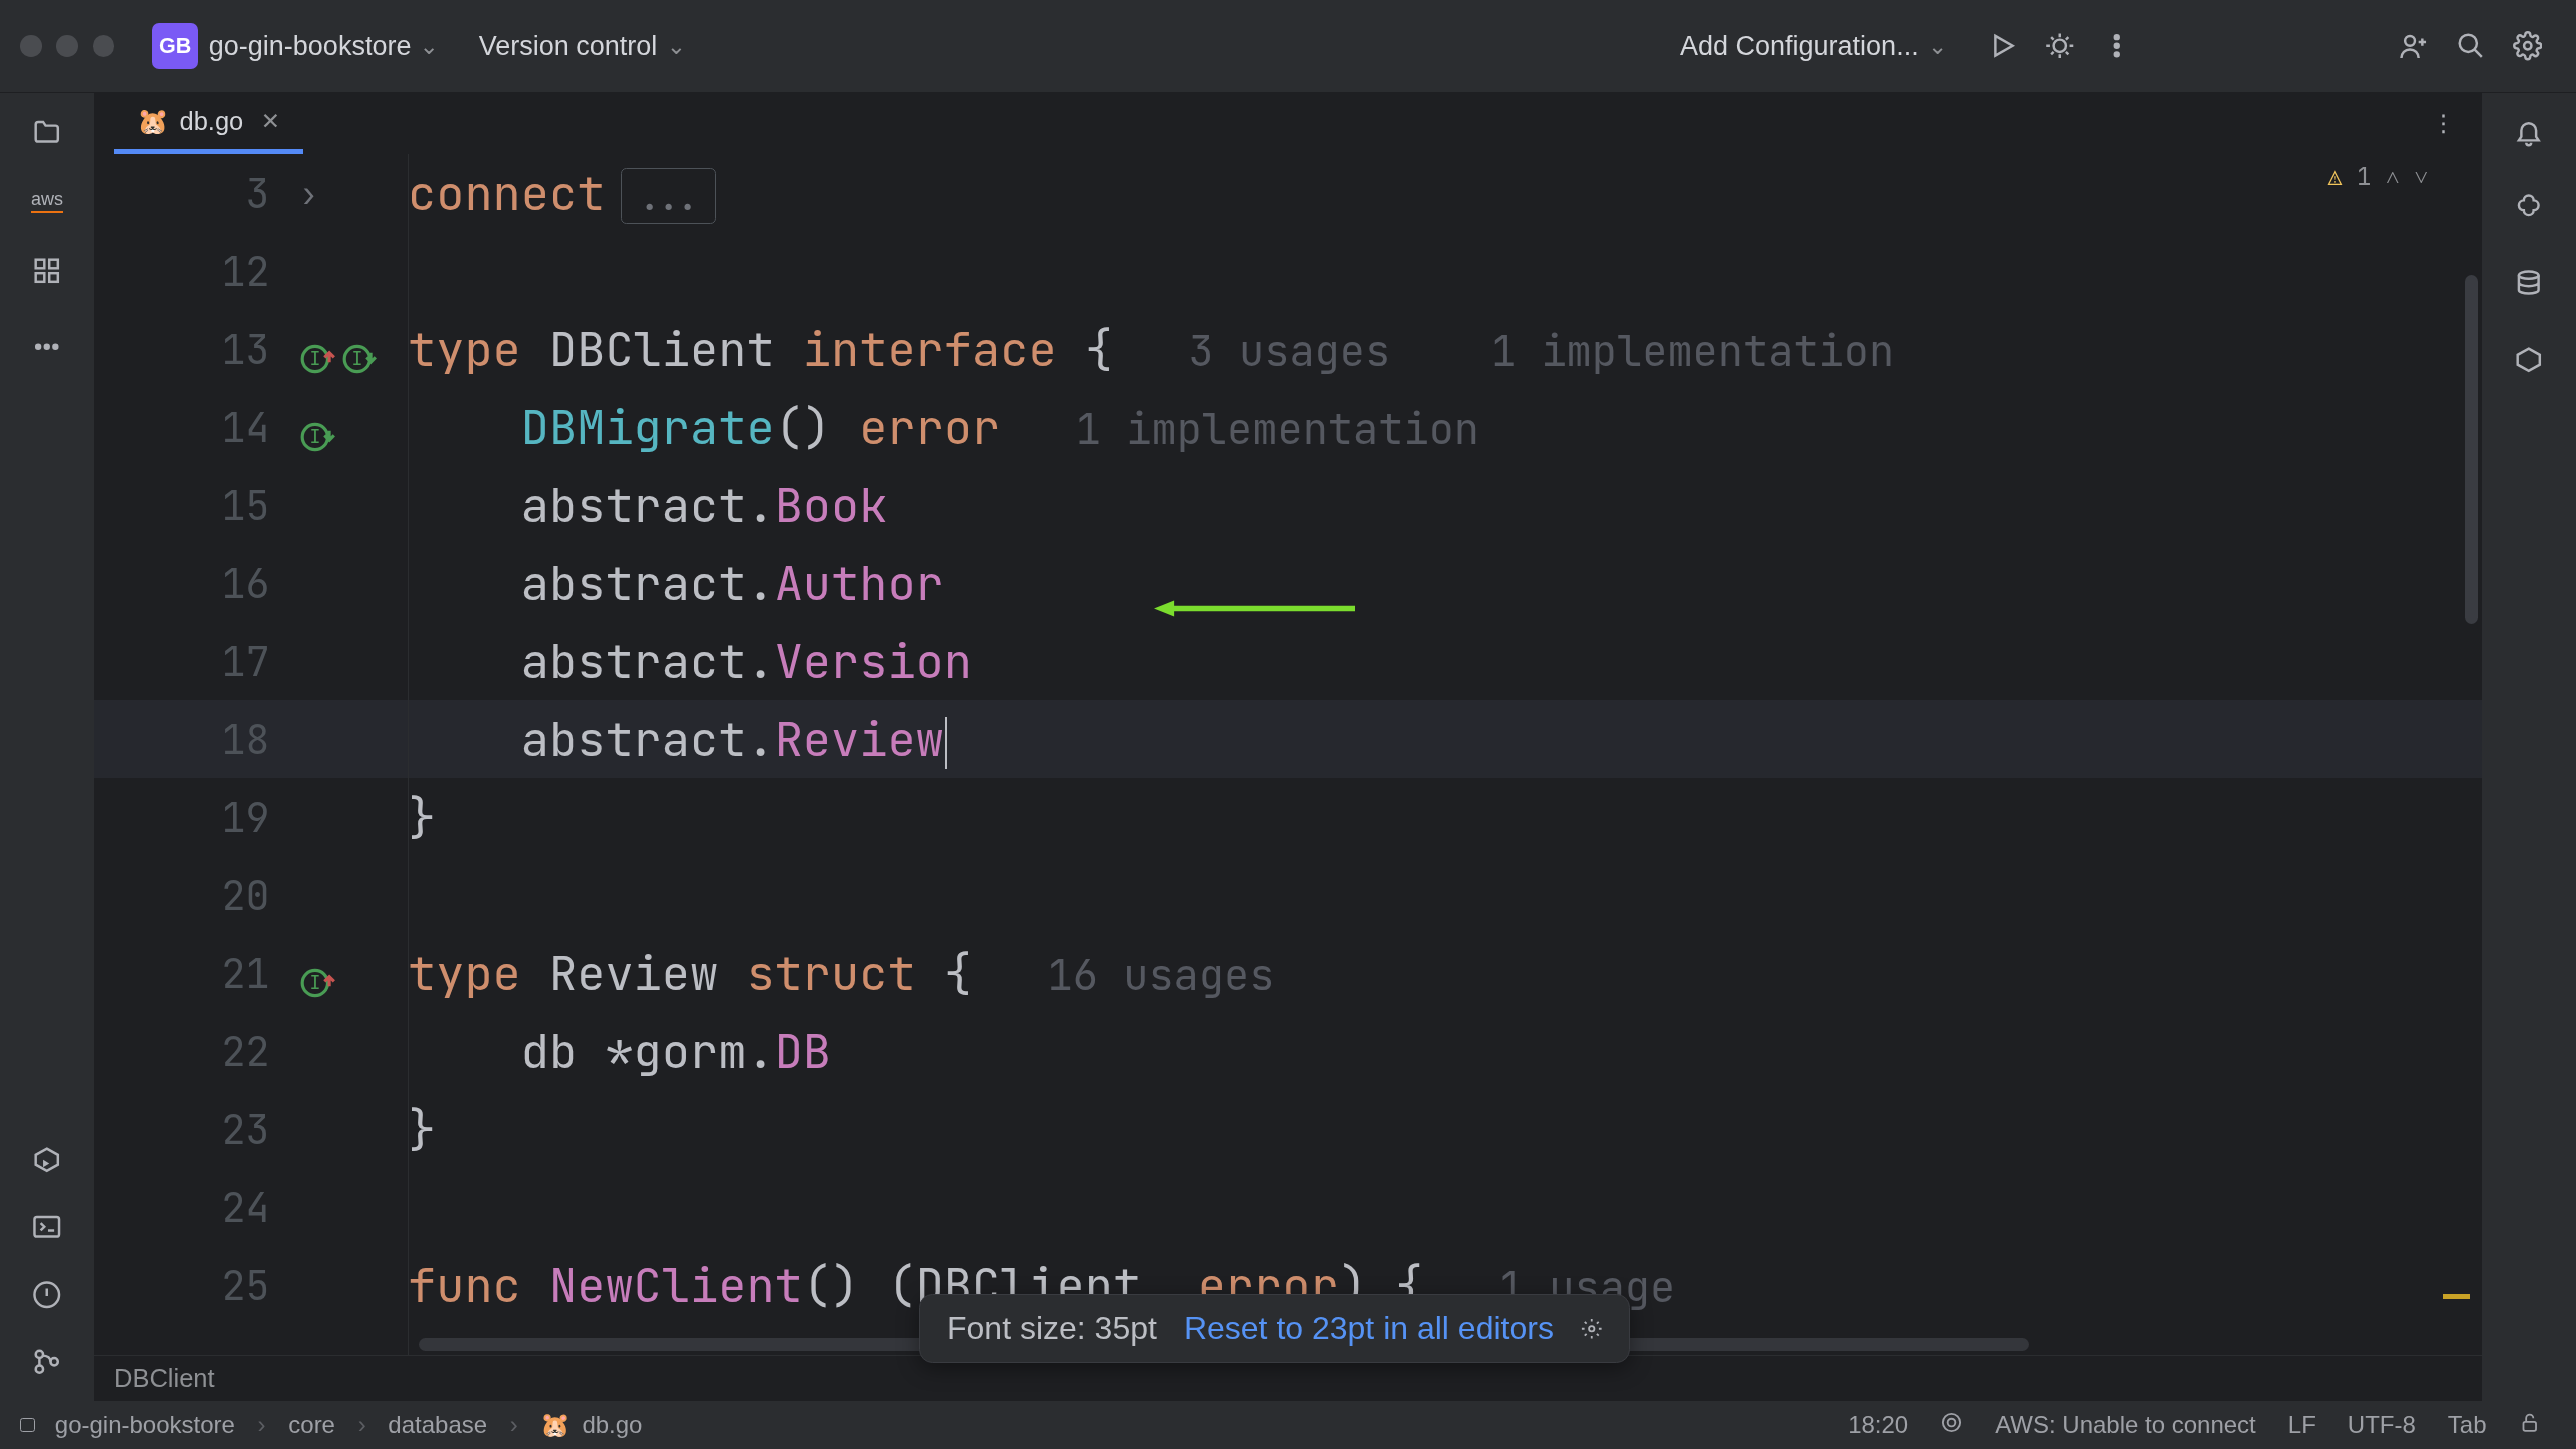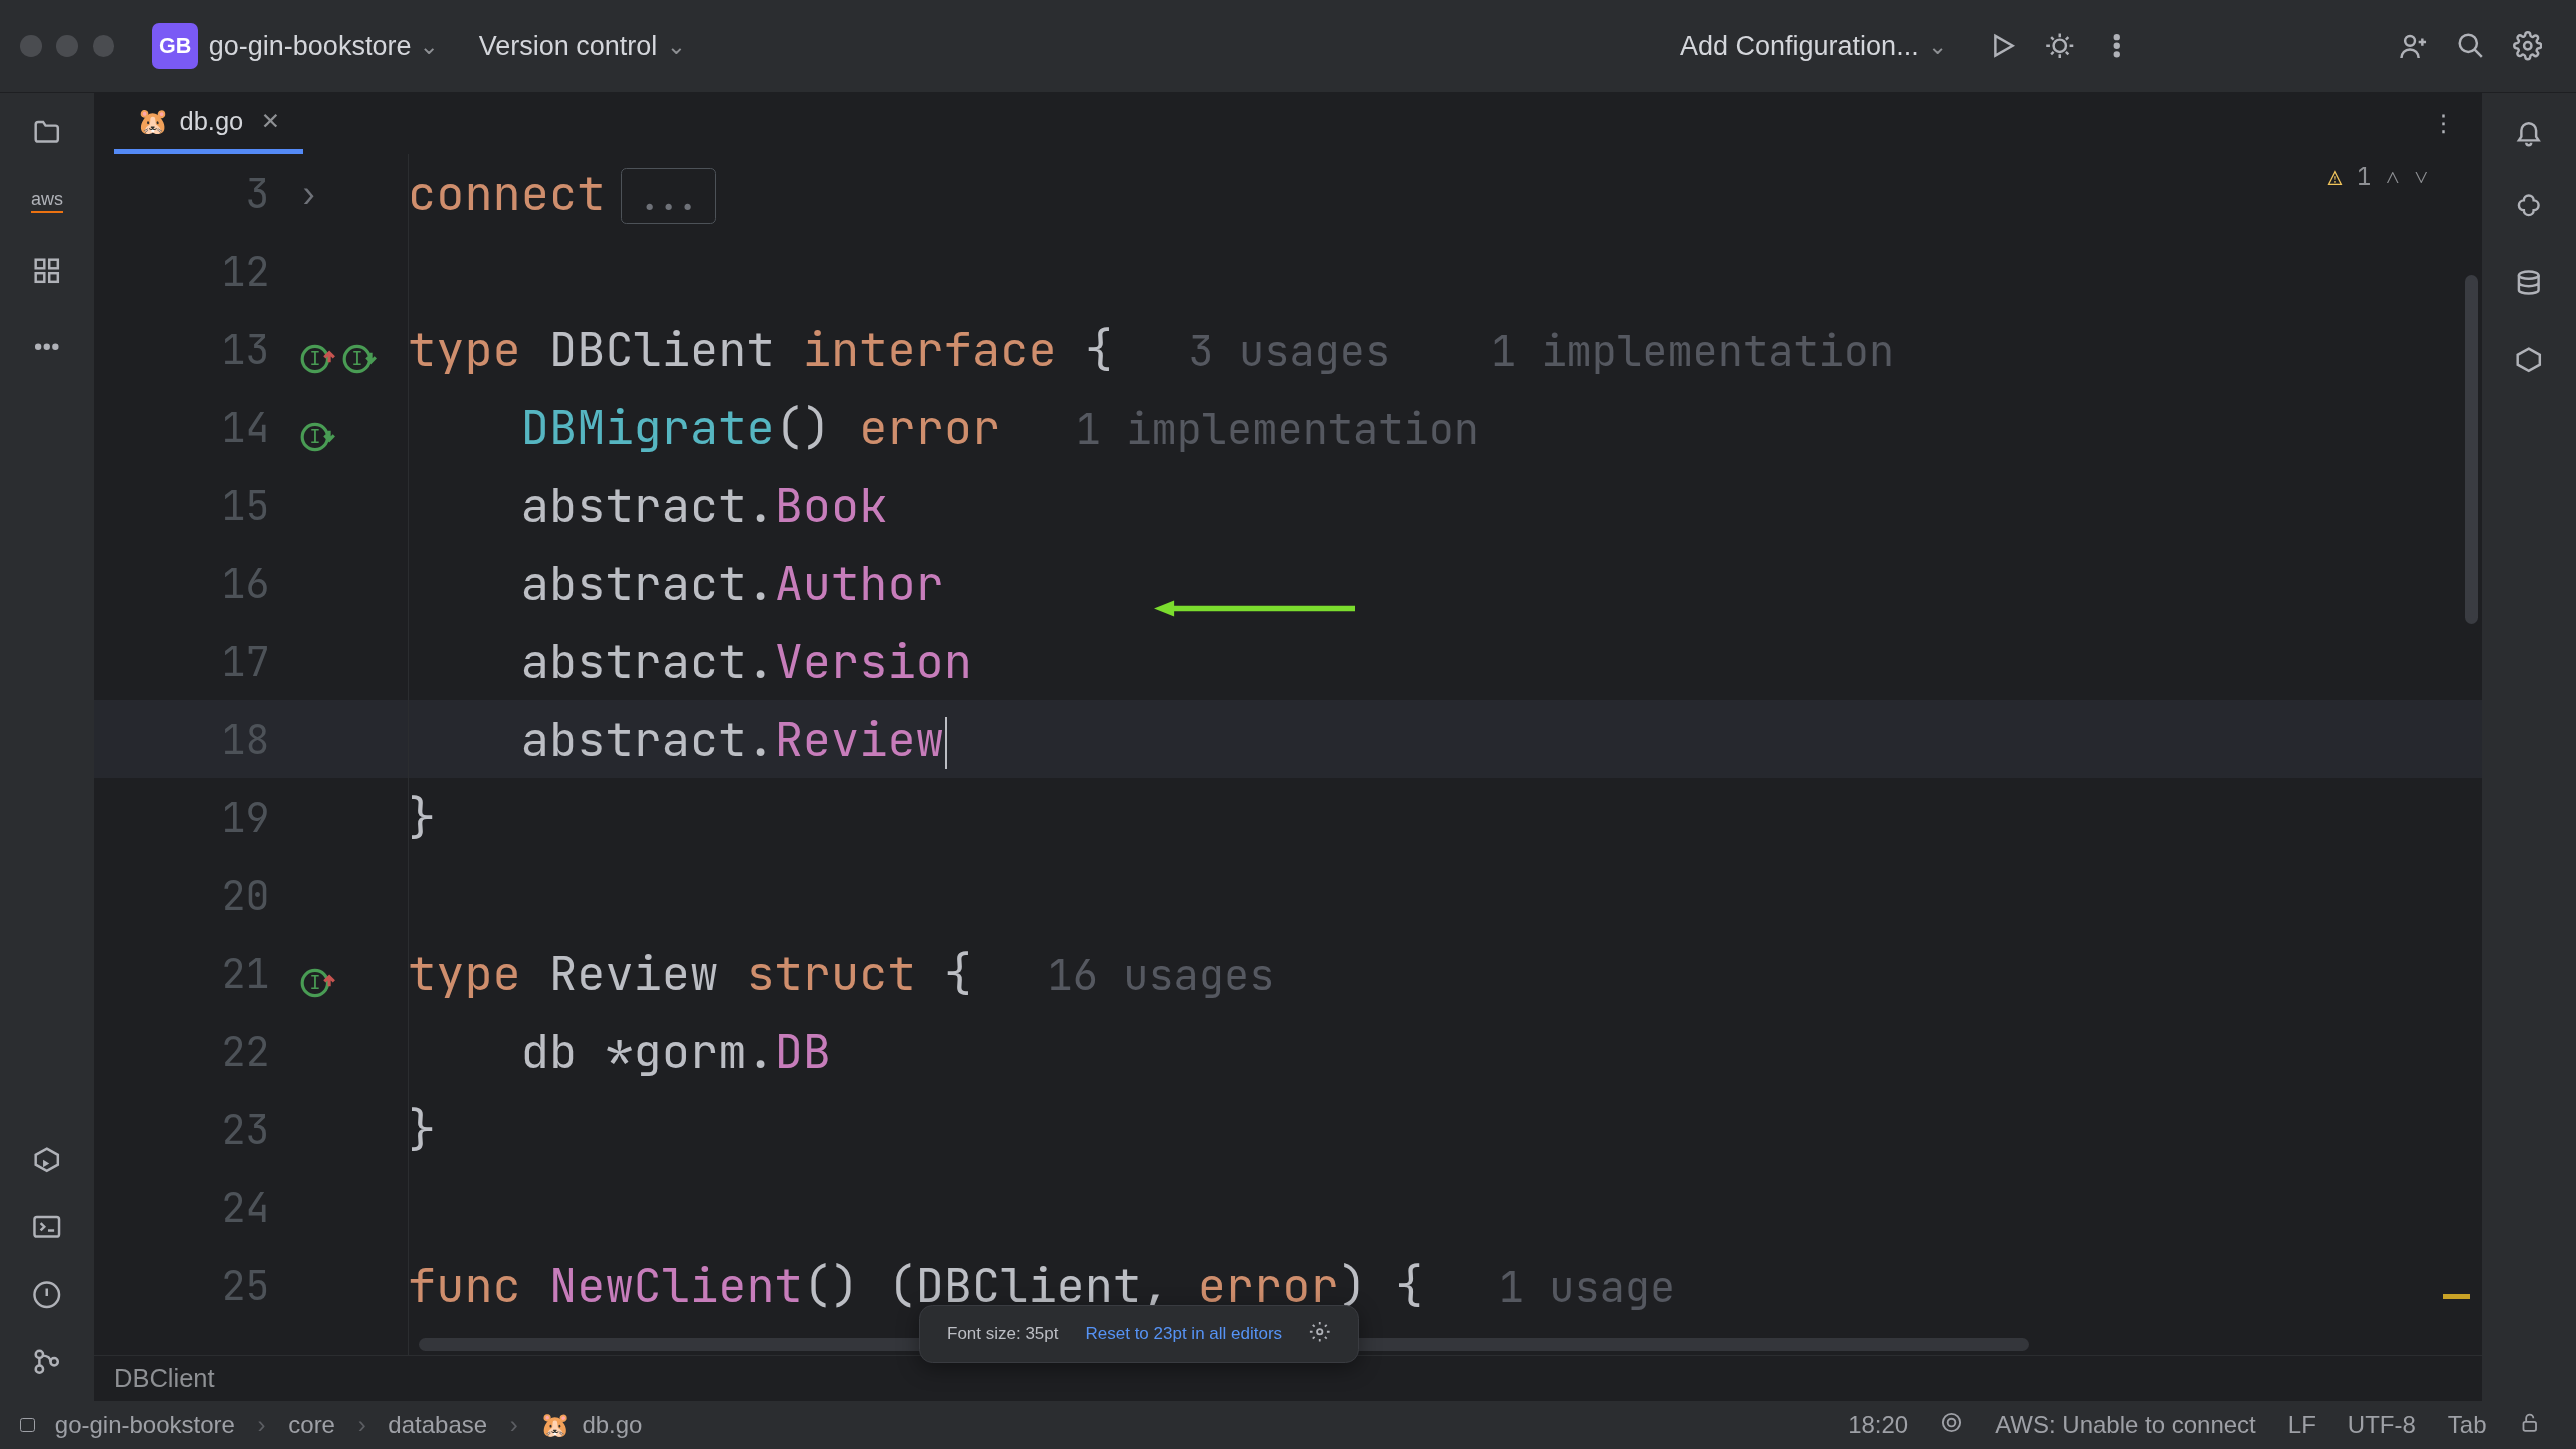--- a/index.html
+++ b/index.html
@@ -145,21 +145,21 @@
     font-size: 25.5px; color: #8e9094;
     border-top: 0.7px solid #2b2d30;
   }
 
   
   .fontpop {
     position: absolute; bottom: 86px; left: 919px;
     background: #2b2d30; border: 0.7px solid #393b40;
     border-radius: 13.4px; padding: 14.8px 27px;
     display: flex; align-items: center; gap: 27px;
-    font-size: 17px;
+    font-size: 32px;
     box-shadow: 0 5.4px 21.5px rgba(0,0,0,.4);
   }
   .fontpop .reset { color: #5693f5; }
   .fontpop .gear { color: #b0b2b8; }
 
   
   .status {
     position: absolute; left: 0; right: 0; bottom: 0;
     height: 48px; background: #2b2d30;
     display: flex; align-items: center; padding: 0 20px;

